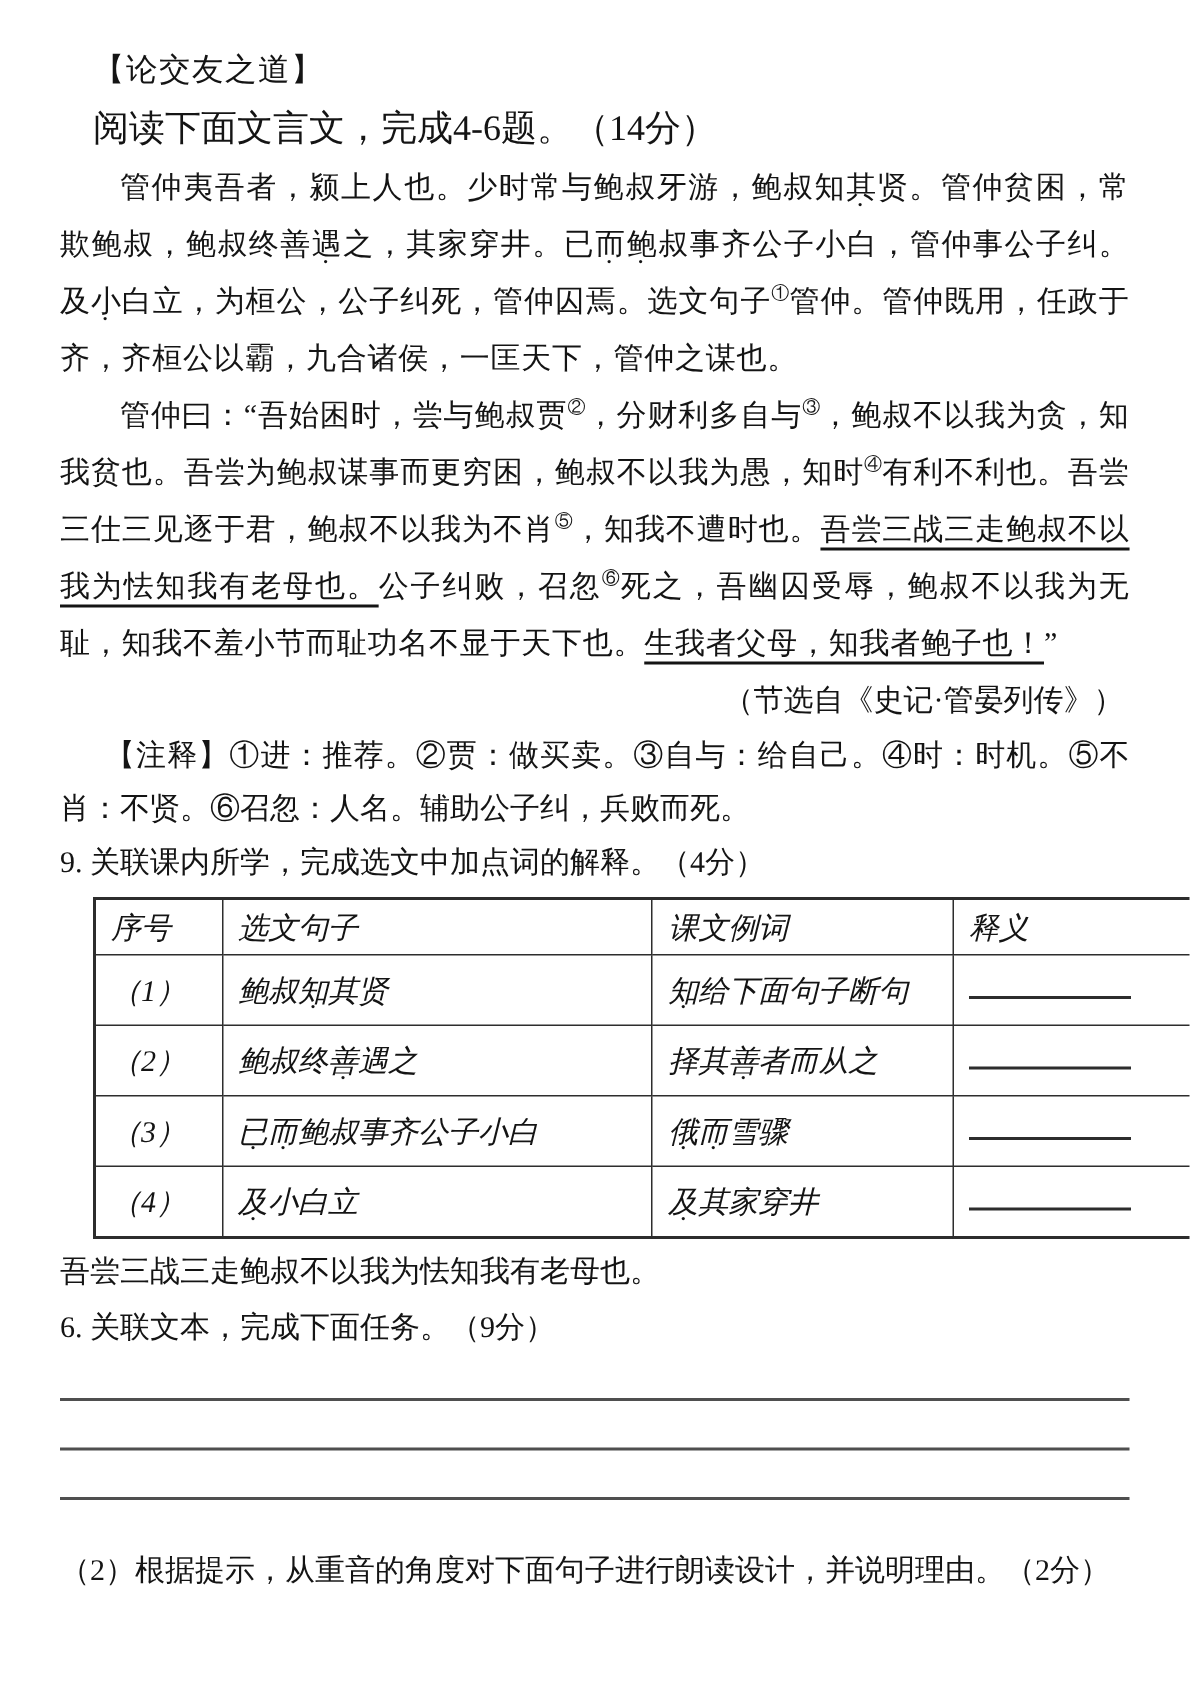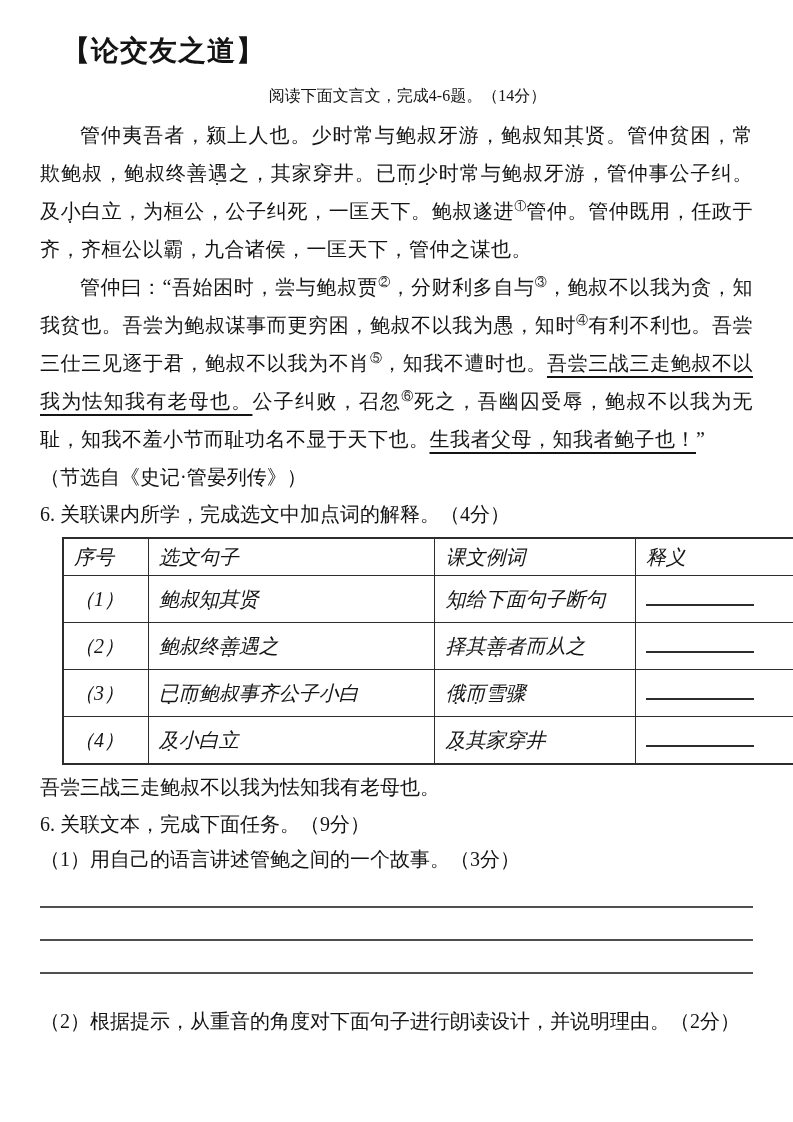--- a/index.html
+++ b/index.html
@@ -5,30 +5,30 @@
   html,body { margin:0; padding:0; background:#ffffff; }
   body {
     width:793px; height:1122px;
     color:#141414;
     font-family:"Liberation Serif","DejaVu Serif",serif;
     overflow:hidden;
   }
   .page { padding:32px 40px 0 40px; box-sizing:border-box; }
 
   .title {
-    margin-left:22px; font-size:28px; font-weight:bold;
+    margin-left:22px; font-size:21px; font-weight:normal;
     letter-spacing:1px; margin-bottom:12px;
   }
-  .intro { margin-left:22px; font-size:16px; line-height:28px; margin-bottom:6px;text-align:center; }
+  .intro { margin-left:22px; font-size:24px; line-height:28px; margin-bottom:6px; }
 
   .passage p {
     margin:0; font-size:20px; line-height:38px;
     text-align:justify; text-indent:2em; letter-spacing:0.5px;
   }
-  .source { font-size:20px; line-height:38px; text-align:left; padding-right:4px; }
+  .source { font-size:20px; line-height:38px; text-align:right; padding-right:4px; }
 
   .notes {
     font-size:20px; line-height:35px; text-indent:1.5em;
     text-align:justify; margin:1px 0 2px 0;
   }
 
   .q-label { font-size:20px; line-height:33px; margin:2px 0; }
 
   
   .dot { position:relative; }
@@ -69,28 +69,29 @@
 </head>
 <body>
 
 <div class="page">
 
   <div class="title">【论交友之道】</div>
 
   <div class="intro">阅读下面文言文，完成4-6题。（14分）</div>
 
   <div class="passage">
-    <p><span>管仲夷吾者，颍上人也。少时常与鲍叔牙游，鲍叔</span><span class="dot">知</span><span>其贤。管仲贫困，常欺鲍叔，鲍叔终</span><span class="dot">善</span><span>遇之，其家穿井。</span><span class="dot">已</span><span class="dot">而</span><span>少时常与鲍叔牙游，管仲事公子纠。</span><span class="dot">及</span><span>小白立，为桓公，公子纠死，一匡天下。鲍叔遂进</span><span class="sup">①</span><span>管仲。管仲既用，任政于齐，齐桓公以霸，九合诸侯，一匡天下，管仲之谋也。</span></p>
+    <p><span>管仲夷吾者，颍上人也。少时常与鲍叔牙游，鲍叔</span><span class="dot">知</span><span>其贤。管仲贫困，常欺鲍叔，鲍叔终</span><span class="dot">善</span><span>遇之，其家穿井。</span><span class="dot">已</span><span class="dot">而</span><span>鲍叔事齐公子小白，管仲事公子纠。</span><span class="dot">及</span><span>小白立，为桓公，公子纠死，管仲囚焉。选文句子</span><span class="sup">①</span><span>管仲。管仲既用，任政于齐，齐桓公以霸，九合诸侯，一匡天下，管仲之谋也。</span></p>
     <p><span>管仲曰：“吾始困时，尝与鲍叔贾</span><span class="sup">②</span><span>，分财利多自与</span><span class="sup">③</span><span>，鲍叔不以我为贪，知我贫也。吾尝为鲍叔谋事而更穷困，鲍叔不以我为愚，知时</span><span class="sup">④</span><span>有利不利也。吾尝三仕三见逐于君，鲍叔不以我为不肖</span><span class="sup">⑤</span><span>，知我不遭时也。</span><span class="u">吾尝三战三走鲍叔不以我为怯知我有老母也。</span><span>公子纠败，召忽</span><span class="sup">⑥</span><span>死之，吾幽囚受辱，鲍叔不以我为无耻，知我不羞小节而耻功名不显于天下也。</span><span class="u">生我者父母，知我者鲍子也！</span><span>”</span></p>
   </div>
 
   <div class="source">（节选自《史记·管晏列传》）</div>
 
+  <div class="notes">【注释】①进：推荐。②贾：做买卖。③自与：给自己。④时：时机。⑤不肖：不贤。⑥召忽：人名。辅助公子纠，兵败而死。</div>
 
-  <div class="q-label">6. 关联课内所学，完成选文中加点词的解释。（4分）</div>
+  <div class="q-label">9. 关联课内所学，完成选文中加点词的解释。（4分）</div>
 
   <table class="vocab">
     <colgroup>
       <col class="col-no">
         <col class="col-sen">
         <col class="col-ex">
         <col class="col-rel">
     </colgroup>
     <tbody>
         <tr>
@@ -122,21 +123,20 @@
       <td><span class="dot">及</span><span>小白立</span></td>
       <td><span class="dot">及</span><span>其家穿井</span></td>
       <td><span class="blank"></span></td>
     </tr>
   </tbody>
     </table>
 
   <p class="q5-sentence">吾尝三战三走鲍叔不以我为怯知我有老母也。</p>
 
   <div class="q-label">6. 关联文本，完成下面任务。（9分）</div>
-  <div class="q-label">（1）用自己的语言讲述管鲍之间的一个故事。（3分）</div>
 
   <div class="answer-lines">
     <div class="answer-line"></div>
     <div class="answer-line"></div>
     <div class="answer-line"></div>
   </div>
 
   <div class="q-label">（2）根据提示，从重音的角度对下面句子进行朗读设计，并说明理由。（2分）</div>
 
 </div>

